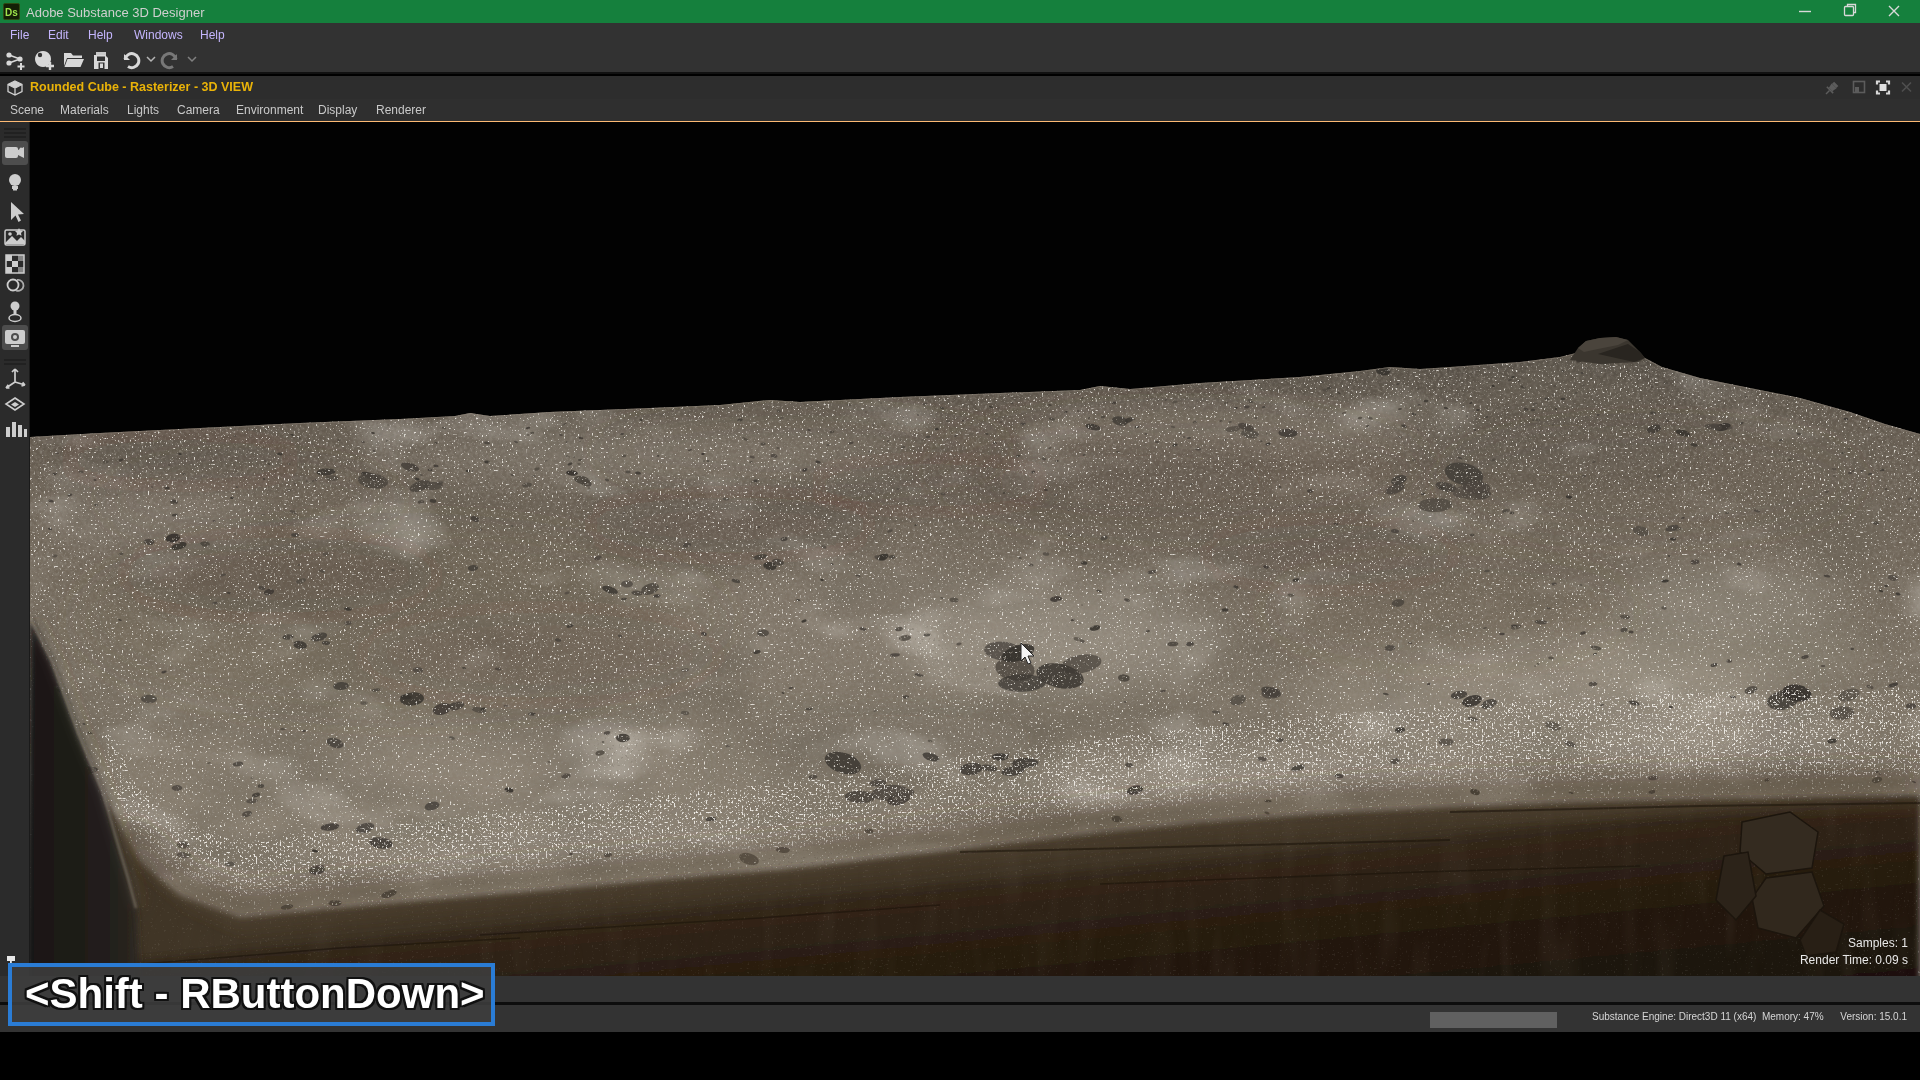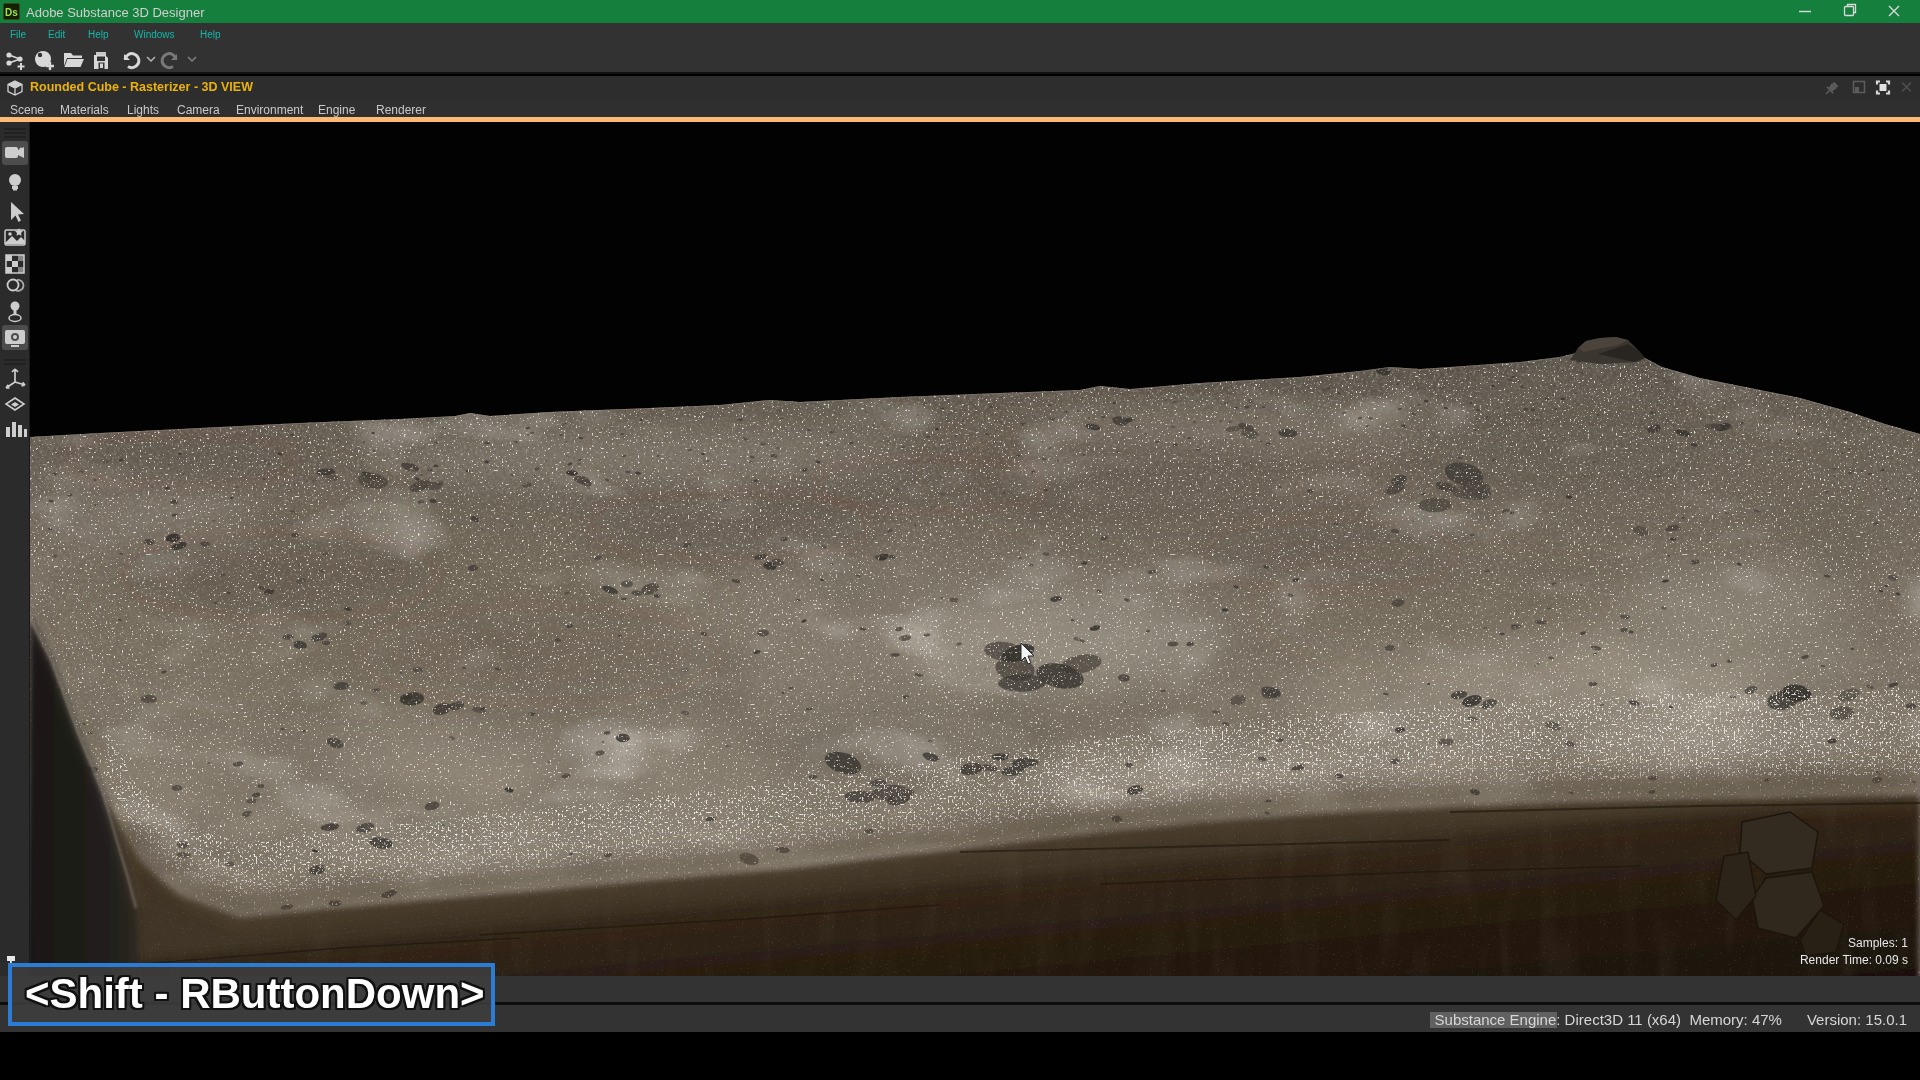--- a/index.html
+++ b/index.html
@@ -1,27 +1,27 @@
 <!DOCTYPE html>
 <html><head><meta charset="utf-8"><style>
 *{margin:0;padding:0;box-sizing:border-box;}
 html,body{width:1920px;height:1080px;overflow:hidden;background:#000;font-family:"Liberation Sans",sans-serif;}
 .abs{position:absolute;}
 #titlebar{left:0;top:0;width:1920px;height:23px;background:#15803d;}
 #menubar{left:0;top:23px;width:1920px;height:24px;background:#323232;}
 #toolbar{left:0;top:47px;width:1920px;height:27px;background:#323232;border-bottom:2px solid #111;}
 #phead{left:0;top:76px;width:1920px;height:23px;background:#2d2d2d;}
-#tabbar{left:0;top:99px;width:1920px;height:23px;background:#2f2f2f;border-bottom:5px solid #fdba74;}
+#tabbar{left:0;top:99px;width:1920px;height:23px;background:#2f2f2f;border-bottom:1px solid #fdba74;}
 #sidebar{left:0;top:122px;width:30px;height:854px;background:#2b2b2b;border-right:1px solid #1a1a1a;}
 #viewport{left:30px;top:122px;width:1890px;height:640px;background:#020202;}
 #strip1{left:0;top:976px;width:1920px;height:26px;background:#333333;}
 #stripline{left:0;top:1002px;width:1920px;height:3px;background:#0d0d0d;}
-#statusbar{left:0;top:1005px;width:1920px;height:27px;background:#333333;color:#d6d6d6;font-size:15px;}
+#statusbar{left:0;top:1005px;width:1920px;height:27px;background:#333333;color:#d6d6d6;font-size:10px;}
 #footer{left:0;top:1032px;width:1920px;height:48px;background:#000;}
-.mitem{color:#14b8a6;font-size:10px;line-height:24px;position:absolute;top:0;}
+.mitem{color:#c4b5fd;font-size:12px;line-height:24px;position:absolute;top:0;}
 .tabitem{color:#c9c9c9;font-size:12px;line-height:23px;position:absolute;top:0;}
 #keys{left:8px;top:963px;width:487px;height:63px;background:rgba(62,62,62,0.88);border:4px solid #2a7cd5;border-radius:0;z-index:30;}
 #keys span{position:absolute;left:13px;top:3px;font-size:42px;font-weight:bold;color:#fff;white-space:nowrap;
 text-shadow:-2px -2px 0 #111,2px -2px 0 #111,-2px 2px 0 #111,2px 2px 0 #111,0 -2px 0 #111,0 2px 0 #111,-2px 0 0 #111,2px 0 0 #111;}
 .ticon{position:absolute;top:2px;}
 </style></head>
 <body>
 <div class="abs" id="titlebar">
   <svg class="abs" style="left:3px;top:3px" width="17" height="17">
       <rect x="0.5" y="0.5" width="16" height="16" rx="1.5" fill="#141f06" stroke="#2e4a12"></rect>
@@ -105,21 +105,21 @@
         <path d="M82,3.5 L91,12.5 M91,3.5 L82,12.5"></path>
       </g>
   </svg>
 </div>
 <div class="abs" id="tabbar">
   <span class="tabitem" style="left:10px">Scene</span>
   <span class="tabitem" style="left:60px">Materials</span>
   <span class="tabitem" style="left:127px">Lights</span>
   <span class="tabitem" style="left:177px">Camera</span>
   <span class="tabitem" style="left:236px">Environment</span>
-  <span class="tabitem" style="left:318px">Engine</span>
+  <span class="tabitem" style="left:318px">Display</span>
   <span class="tabitem" style="left:376px">Renderer</span>
 </div>
 <div class="abs" id="sidebar">
   <svg width="30" height="854" fill="#cdcdcd">
     <g stroke="#1f1f1f" stroke-width="1.5">
         <path d="M4,7 L26,7 M4,11 L26,11 M4,15 L26,15"></path>
       </g>
     <rect x="2" y="19" width="26" height="24" rx="3" fill="#4d4d4d"></rect>
     <g>
         <rect x="5" y="25" width="13" height="11" rx="2"></rect>

